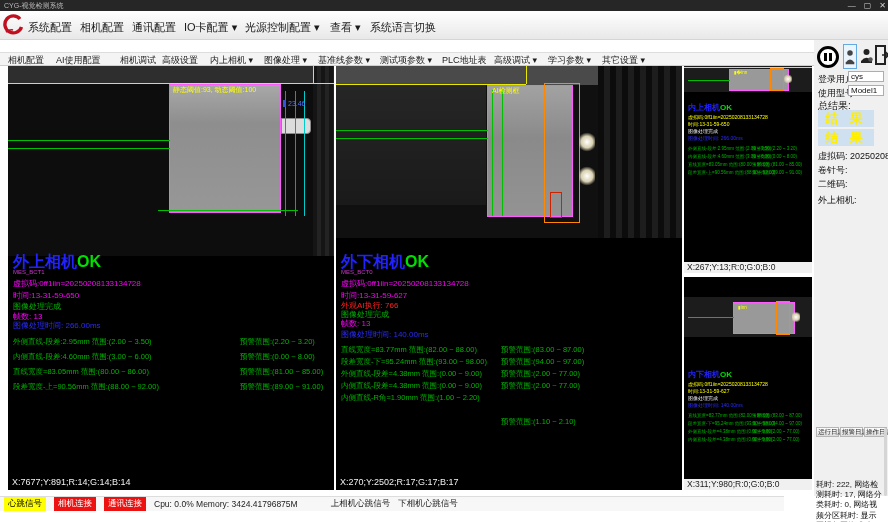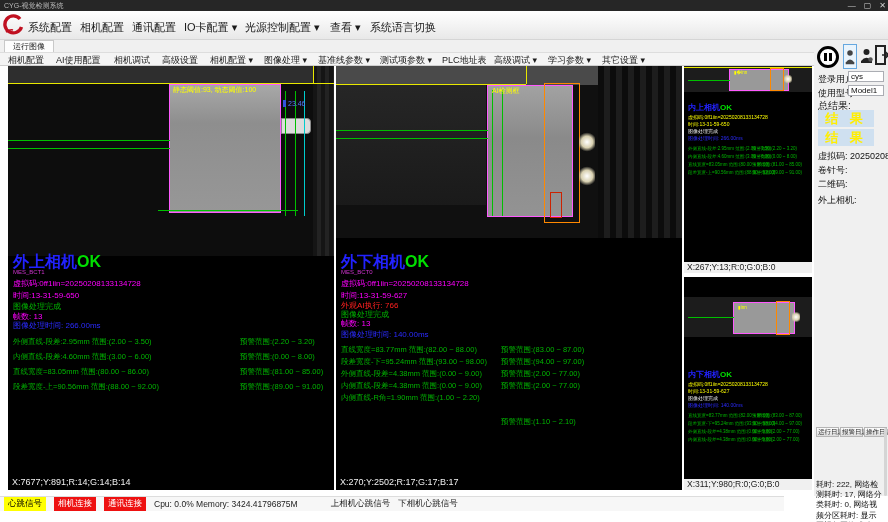--- a/index.html
+++ b/index.html
@@ -98,30 +98,27 @@
     </svg>
     <span class="menuitem" style="left:28px">系统配置</span>
     <span class="menuitem" style="left:80px">相机配置</span>
     <span class="menuitem" style="left:132px">通讯配置</span>
     <span class="menuitem" style="left:184px">IO卡配置 ▾</span>
     <span class="menuitem" style="left:245px">光源控制配置 ▾</span>
     <span class="menuitem" style="left:330px">查看 ▾</span>
     <span class="menuitem" style="left:370px">系统语言切换</span>
   </div>
 
-  <div id="tabrow" class="abs">
-    <span id="runtab">运行图像</span>
-  </div>
 
   <div id="toolbar" class="abs">
     <span class="toolitem" style="left:8px">相机配置</span>
     <span class="toolitem" style="left:56px">AI使用配置</span>
-    <span class="toolitem" style="left:114px">相机调试</span>
+    <span class="toolitem" style="left:120px">相机调试</span>
     <span class="toolitem" style="left:162px">高级设置</span>
-    <span class="toolitem" style="left:210px">相机配置 ▾</span>
+    <span class="toolitem" style="left:210px">内上相机 ▾</span>
     <span class="toolitem" style="left:264px">图像处理 ▾</span>
     <span class="toolitem" style="left:318px">基准线参数 ▾</span>
     <span class="toolitem" style="left:380px">测试项参数 ▾</span>
     <span class="toolitem" style="left:442px">PLC地址表</span>
     <span class="toolitem" style="left:494px">高级调试 ▾</span>
     <span class="toolitem" style="left:548px">学习参数 ▾</span>
     <span class="toolitem" style="left:602px">其它设置 ▾</span>
   </div>
 
   <div class="campanel" style="left:8px; top:66px; width:326px; height:424px;">

